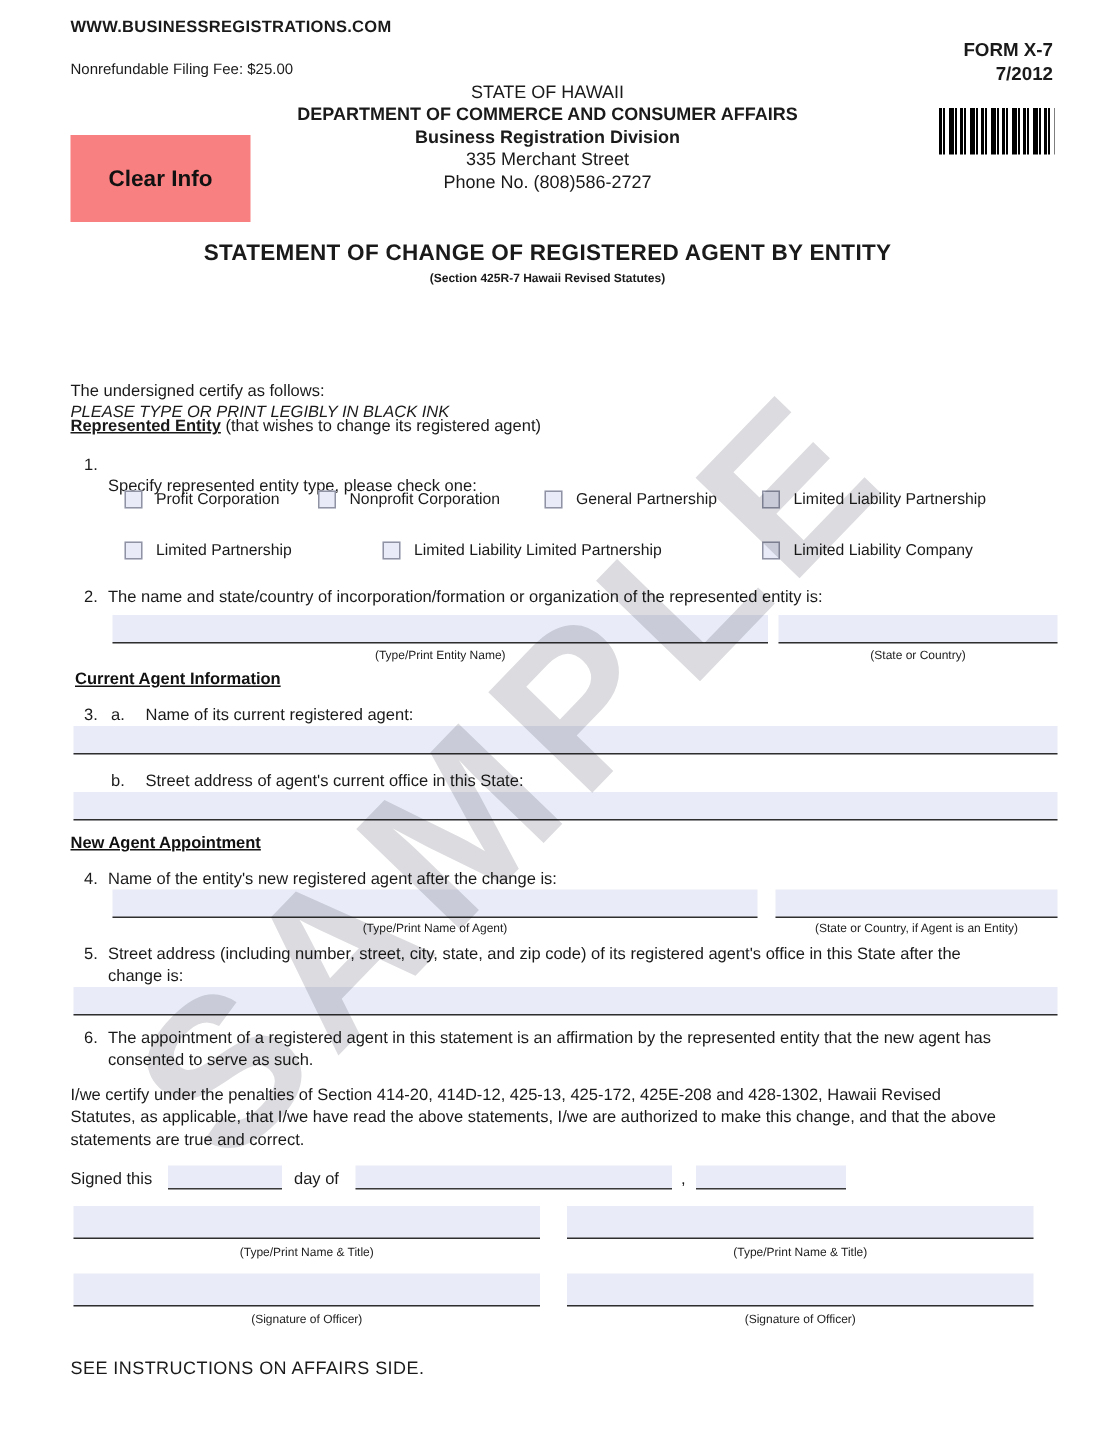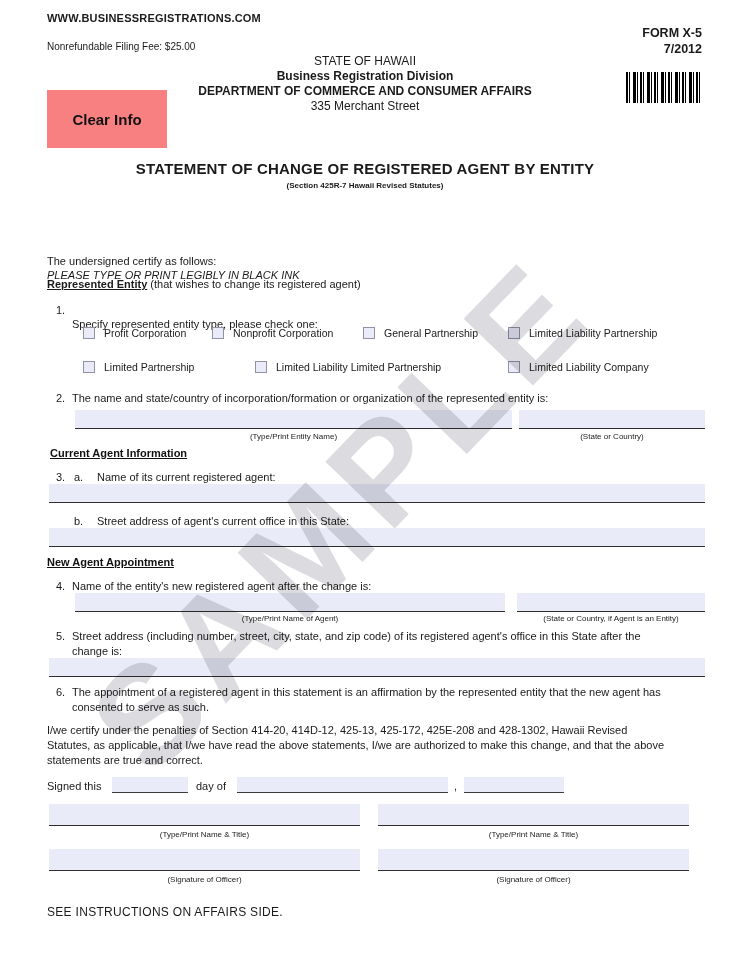--- a/index.html
+++ b/index.html
@@ -45,31 +45,32 @@
 </head>
 <body>
 
 <div class="page">
 
   <div class="watermark">SAMPLE</div>
 
   <div class="website">WWW.BUSINESSREGISTRATIONS.COM</div>
   <div class="fee">Nonrefundable Filing Fee: $25.00</div>
   <div class="form-no">
-    <div>FORM X-5</div>
+    <div>FORM X-7</div>
     <div>7/2012</div>
   </div>
   <div class="barcode"></div>
   <button class="clear-btn">Clear Info</button>
 
   <div class="agency">
     <div>STATE OF HAWAII</div>
+    <div class="bold">DEPARTMENT OF COMMERCE AND CONSUMER AFFAIRS</div>
     <div class="bold">Business Registration Division</div>
-    <div class="bold">DEPARTMENT OF COMMERCE AND CONSUMER AFFAIRS</div>
     <div>335 Merchant Street</div>
+    <div>Phone No. (808)586-2727</div>
   </div>
 
   <div class="title">STATEMENT OF CHANGE OF REGISTERED AGENT BY ENTITY</div>
   <div class="statute">(Section 425R-7 Hawaii Revised Statutes)</div>
 
   <div class="line italic" style="left:47px;top:224px;">PLEASE TYPE OR PRINT LEGIBLY IN BLACK INK</div>
   <div class="line" style="left:47px;top:254px;">The undersigned certify as follows:</div>
 
   <div class="line" style="left:47px;top:277px;">
     <span class="bold" style="text-decoration:underline;">Represented Entity</span>

